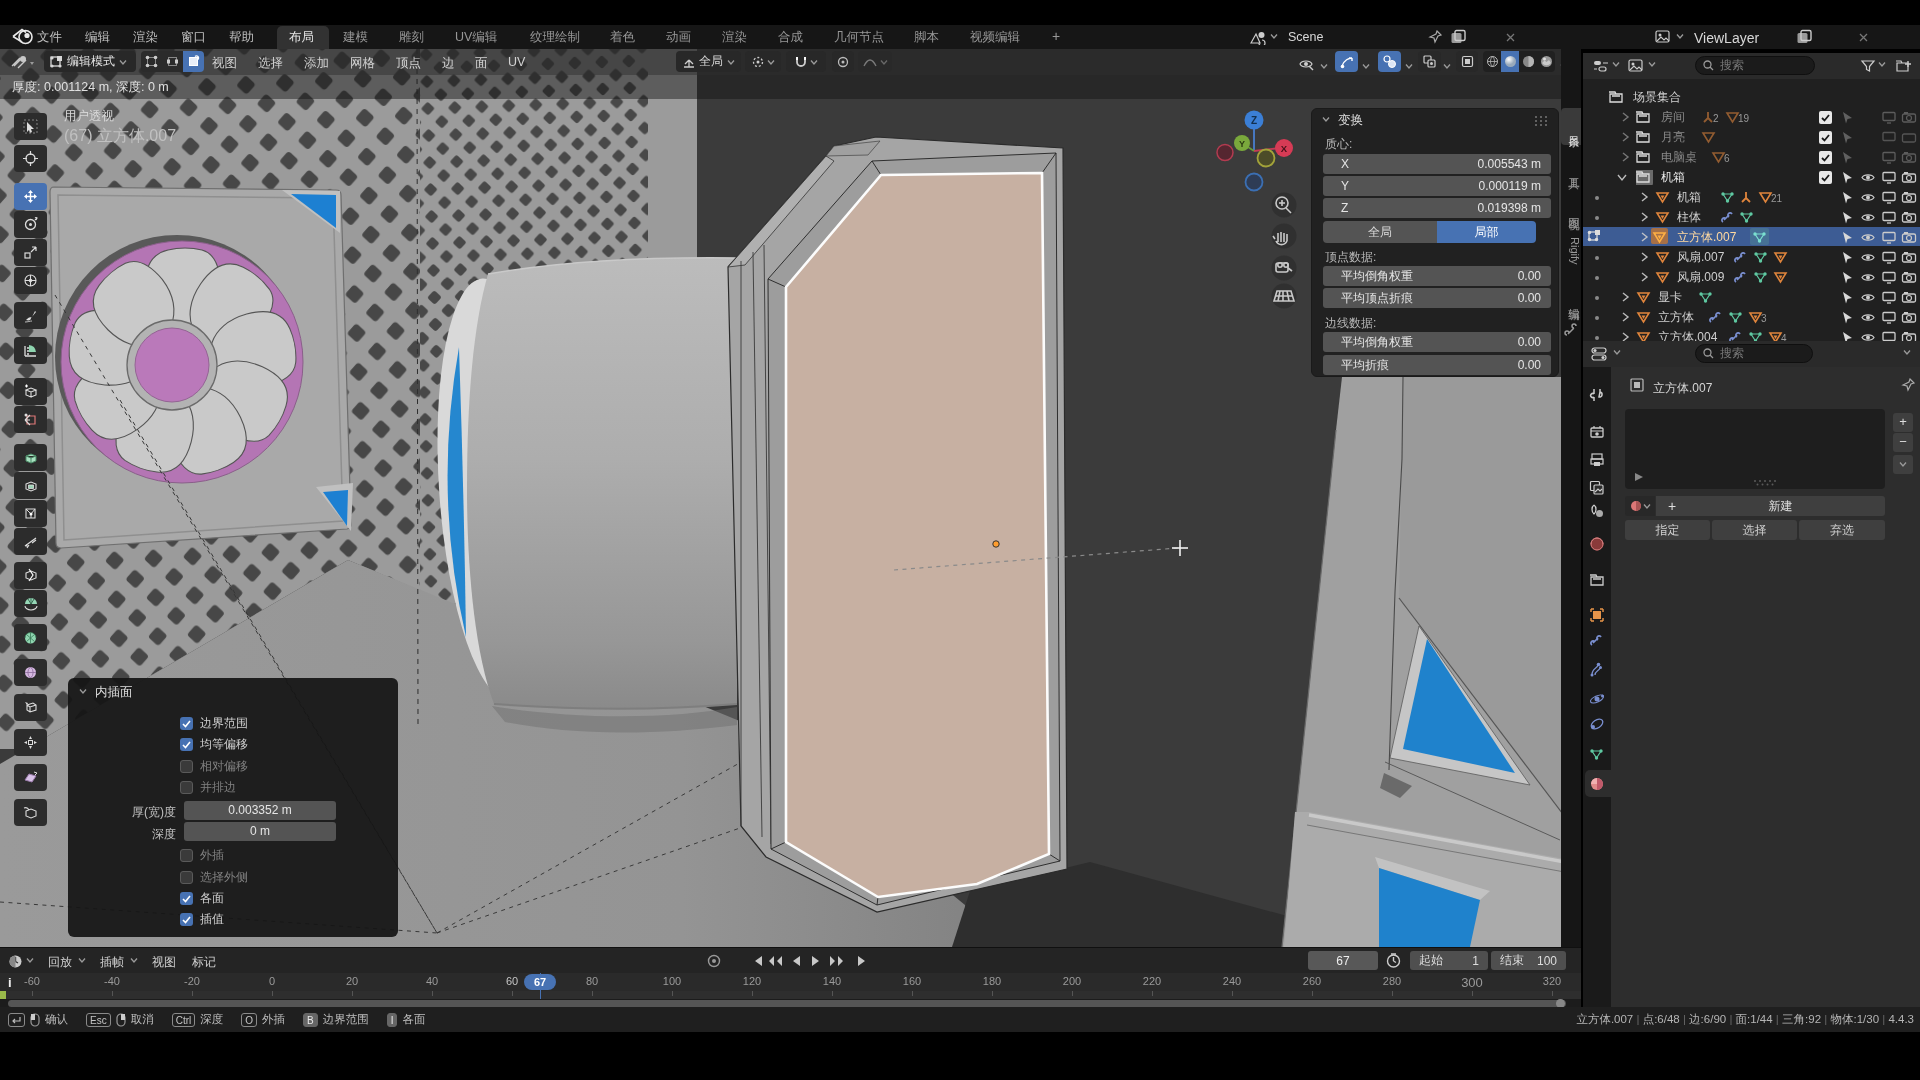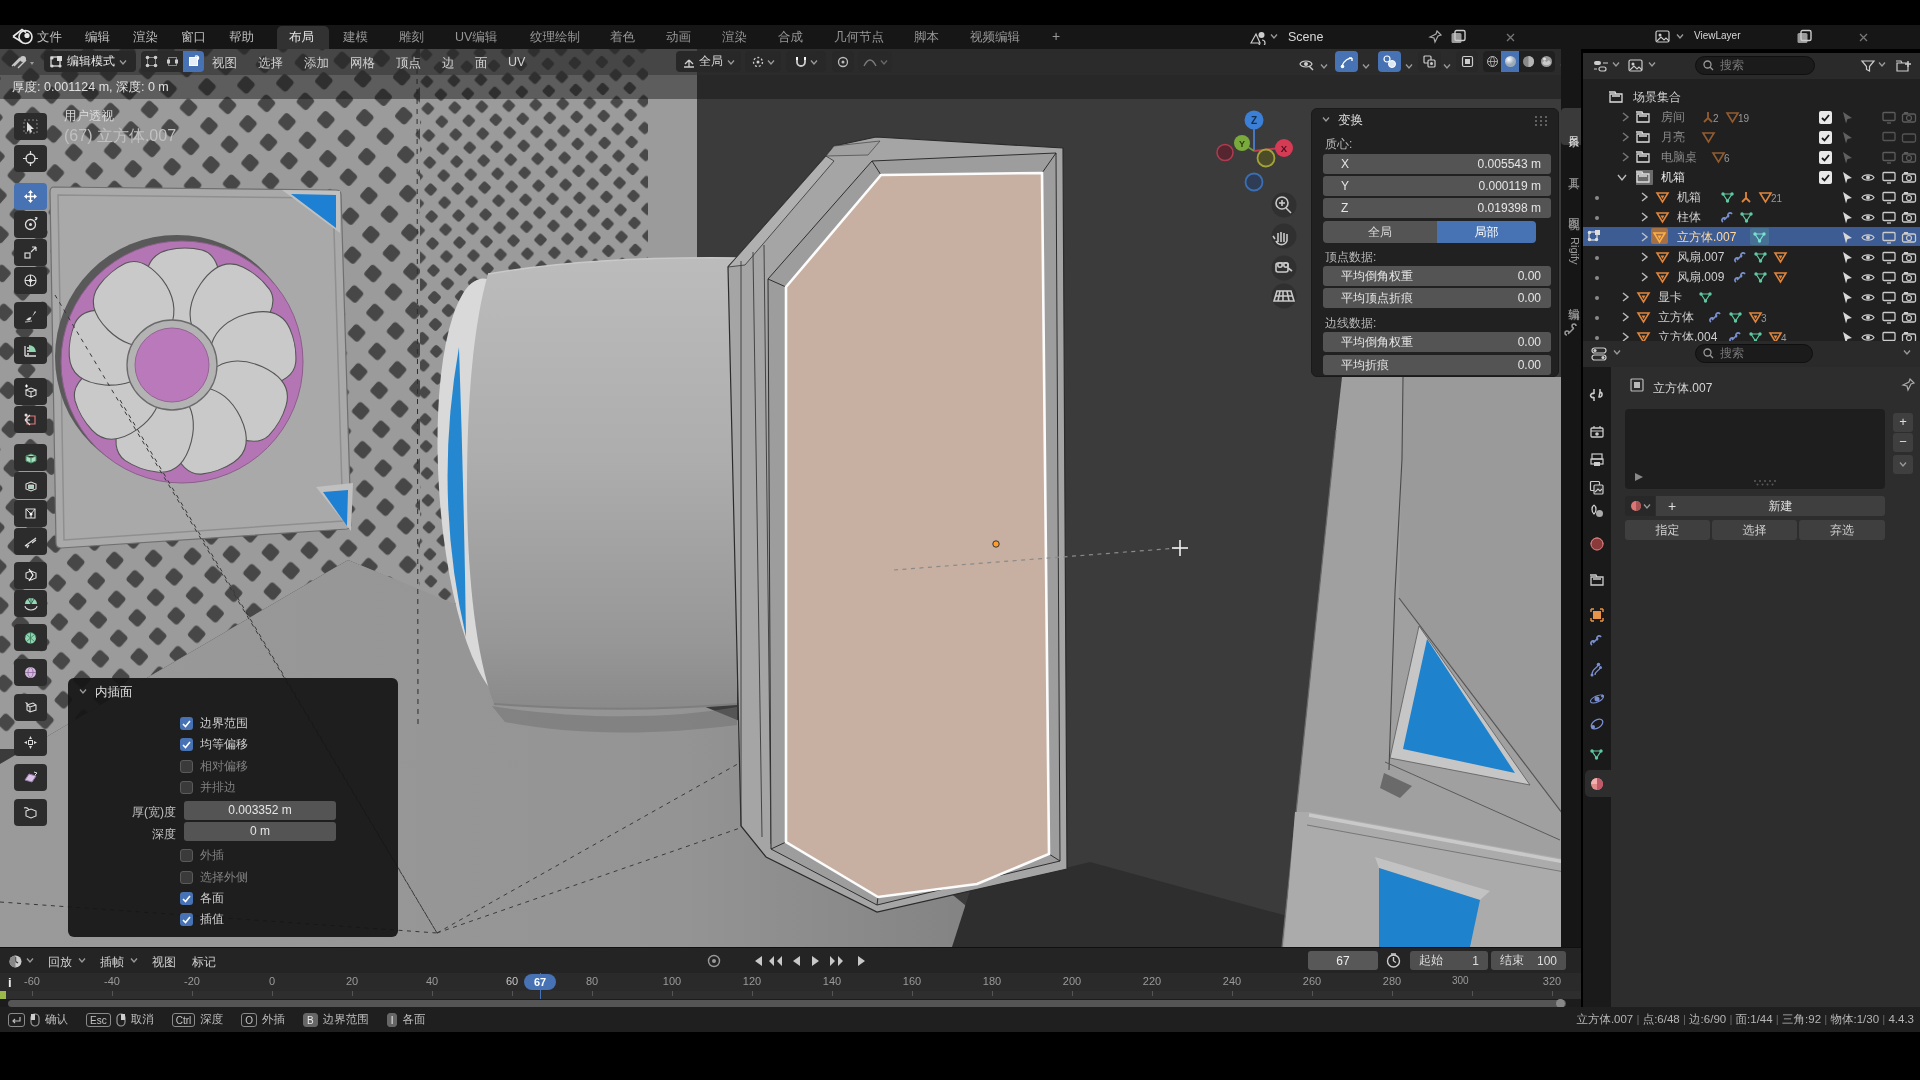--- a/index.html
+++ b/index.html
@@ -64,21 +64,21 @@
   <svg class="abs" style="left:1655px;top:5px" width="18" height="15">
         <rect x="1" y="1" width="13" height="11" rx="1.5" fill="none" stroke="#ccc" stroke-width="1.2"></rect>
         <circle cx="5" cy="5" r="1.5" fill="#ccc"></circle>
         <path d="M2,11 l4,-4 3,3 2,-2 3,3" fill="none" stroke="#ccc" stroke-width="1.1"></path>
       </svg>
   <span class="abs" style="left:1676px;top:8px;color:#999;font-size:9px">
         <svg width="8" height="5" style="display:block;margin-top:1px">
           <path d="M1,0.5 L4,4 L7,0.5" fill="none" stroke="#9a9a9a" stroke-width="1.3"></path>
         </svg>
       </span>
-  <div class="abs" style="left:1694px;top:5px;color:#d8d8d8;font-size:10px">ViewLayer</div>
+  <div class="abs" style="left:1694px;top:5px;color:#d8d8d8;font-size:14px">ViewLayer</div>
   <svg class="abs" style="left:1796px;top:4px" width="17" height="16">
         <rect x="1.5" y="4" width="10" height="10" rx="1.5" fill="#9a9a9a"></rect>
         <rect x="5" y="1.5" width="10" height="10" rx="1.5" fill="none" stroke="#ccc" stroke-width="1.4"></rect>
       </svg>
   <svg class="abs" style="left:1859px;top:8px" width="10" height="10">
         <path d="M1,1 L8,8 M8,1 L1,8" stroke="#777" stroke-width="1.3"></path>
       </svg>
 
 </div>
 
@@ -1347,21 +1347,21 @@
       <div class="abs" style="left:652px;top:27px;width:40px;color:#9a9a9a;text-align:center;font-size:11px">100</div>
       <div class="abs" style="left:732px;top:27px;width:40px;color:#9a9a9a;text-align:center;font-size:11px">120</div>
       <div class="abs" style="left:812px;top:27px;width:40px;color:#9a9a9a;text-align:center;font-size:11px">140</div>
       <div class="abs" style="left:892px;top:27px;width:40px;color:#9a9a9a;text-align:center;font-size:11px">160</div>
       <div class="abs" style="left:972px;top:27px;width:40px;color:#9a9a9a;text-align:center;font-size:11px">180</div>
       <div class="abs" style="left:1052px;top:27px;width:40px;color:#9a9a9a;text-align:center;font-size:11px">200</div>
       <div class="abs" style="left:1132px;top:27px;width:40px;color:#9a9a9a;text-align:center;font-size:11px">220</div>
       <div class="abs" style="left:1212px;top:27px;width:40px;color:#9a9a9a;text-align:center;font-size:11px">240</div>
       <div class="abs" style="left:1292px;top:27px;width:40px;color:#9a9a9a;text-align:center;font-size:11px">260</div>
       <div class="abs" style="left:1372px;top:27px;width:40px;color:#9a9a9a;text-align:center;font-size:11px">280</div>
-      <div class="abs" style="left:1452px;top:27px;width:40px;color:#9a9a9a;text-align:left;font-size:10px">300</div>
+      <div class="abs" style="left:1452px;top:27px;width:40px;color:#9a9a9a;text-align:center;font-size:13px">300</div>
       <div class="abs" style="left:1532px;top:27px;width:40px;color:#9a9a9a;text-align:center;font-size:11px">320</div>
       <div class="abs" style="left:32px;top:43px;width:1px;height:5px;background:#555"></div>
       <div class="abs" style="left:112px;top:43px;width:1px;height:5px;background:#555"></div>
       <div class="abs" style="left:192px;top:43px;width:1px;height:5px;background:#555"></div>
       <div class="abs" style="left:272px;top:43px;width:1px;height:5px;background:#555"></div>
       <div class="abs" style="left:352px;top:43px;width:1px;height:5px;background:#555"></div>
       <div class="abs" style="left:432px;top:43px;width:1px;height:5px;background:#555"></div>
       <div class="abs" style="left:512px;top:43px;width:1px;height:5px;background:#555"></div>
       <div class="abs" style="left:592px;top:43px;width:1px;height:5px;background:#555"></div>
       <div class="abs" style="left:672px;top:43px;width:1px;height:5px;background:#555"></div>

